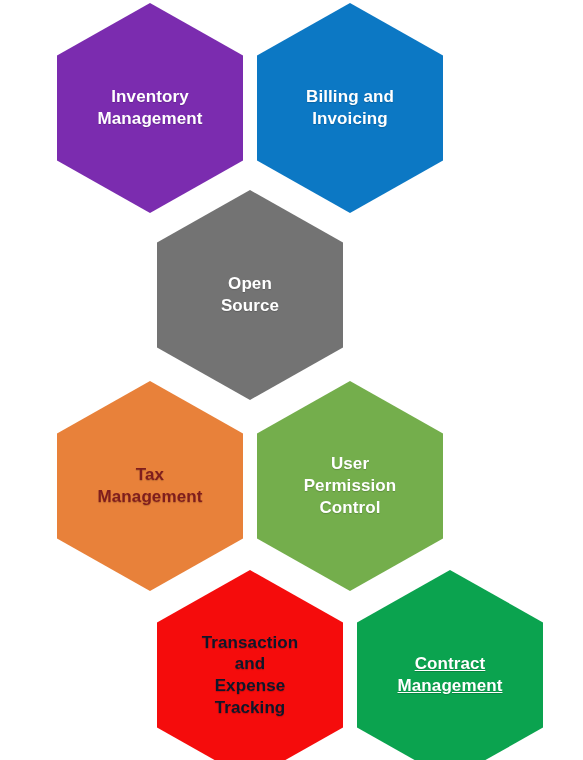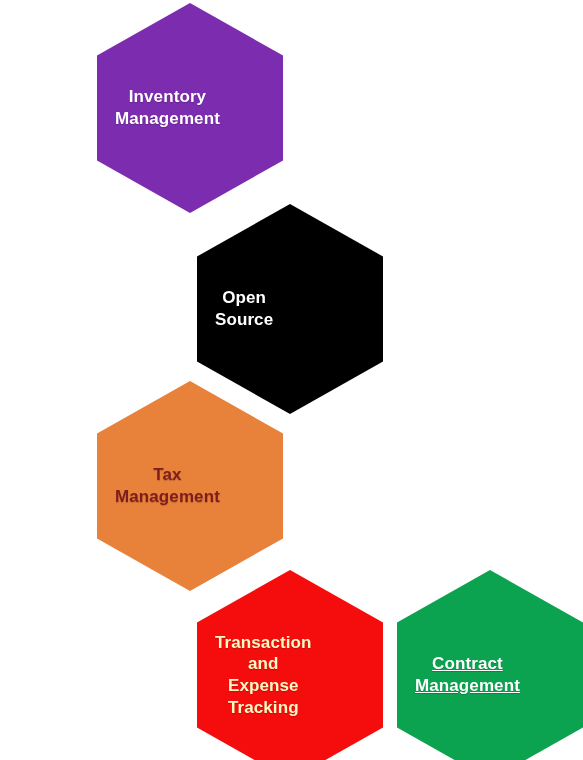--- a/index.html
+++ b/index.html
@@ -18,23 +18,23 @@
     overflow: hidden;
   }
   .hex {
     position: absolute;
     width: 186px;
     height: 210px;
     -webkit-clip-path: polygon(50% 0%, 100% 25%, 100% 75%, 50% 100%, 0% 75%, 0% 25%);
     clip-path: polygon(50% 0%, 100% 25%, 100% 75%, 50% 100%, 0% 75%, 0% 25%);
     display: flex;
     align-items: center;
+    justify-content: center;
     box-sizing: border-box;
     padding: 0 18px;
-    margin-left: 40px;
   }
   .hex-label {
     color: #ffffff;
     font-family: "Liberation Sans", sans-serif;
     font-weight: bold;
     font-size: 17px;
     line-height: 1.28;
     text-align: center;
     white-space: pre-line;
     letter-spacing: 0.1px;
@@ -42,30 +42,39 @@
   }
 </style>
 </head>
 <body>
 
 <div id="diagram" style="background: rgb(255, 255, 255);">
     <div class="hex" style="left: 57px; top: 3px; background: rgb(123, 44, 175);">
       <div class="hex-label" style="color: rgb(255, 255, 255);">Inventory
 Management</div>
     </div>
-    <div class="hex" style="left: 157px; top: 204px; background: #000000;">
+    <div class="hex" style="left: 257px; top: 3px; background: rgb(12, 120, 196);">
+      <div class="hex-label" style="color: rgb(255, 255, 255);">Billing and
+Invoicing</div>
+    </div>
+    <div class="hex" style="left: 157px; top: 190px; background: #737373;">
       <div class="hex-label" style="color: rgb(255, 255, 255);">Open
 Source</div>
     </div>
     <div class="hex" style="left: 57px; top: 381px; background: rgb(232, 129, 58);">
       <div class="hex-label" style="color: #7f1d1d;">Tax
 Management</div>
     </div>
+    <div class="hex" style="left: 257px; top: 381px; background: rgb(116, 174, 76);">
+      <div class="hex-label" style="color: rgb(255, 255, 255);">User
+Permission
+Control</div>
+    </div>
     <div class="hex" style="left: 157px; top: 570px; background: rgb(245, 12, 12);">
-      <div class="hex-label" style="color: #fef9c3;">Transaction
+      <div class="hex-label" style="color: #0f172a;">Transaction
 and
 Expense
 Tracking</div>
     </div>
     <div class="hex" style="left: 357px; top: 570px; background: rgb(11, 163, 79);">
       <div class="hex-label" style="color: rgb(255, 255, 255); text-decoration: underline;">Contract
 Management</div>
     </div>
   </div>
 

